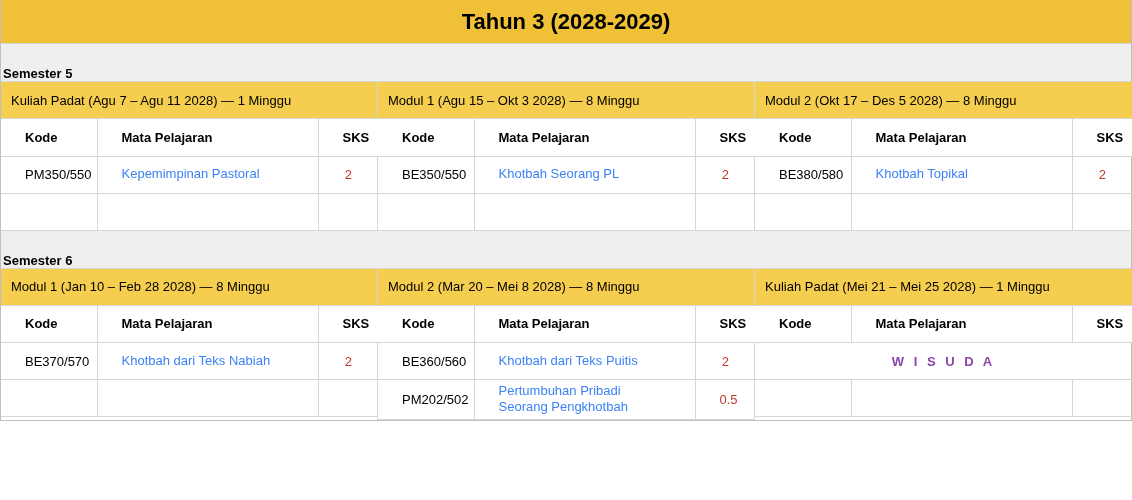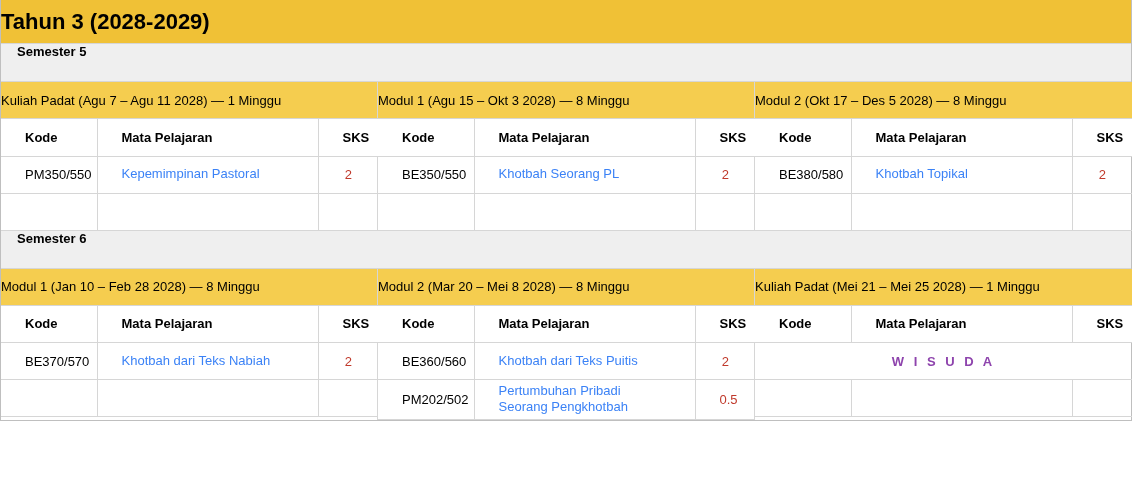--- a/index.html
+++ b/index.html
@@ -20,31 +20,31 @@
     width: 1132px;
     border-left: 1px solid #bfbfbf;
     border-right: 1px solid #bfbfbf;
     border-bottom: 1px solid #bfbfbf;
   }
   .title-bar {
     background: #f0c136;
     height: 44px;
     display: flex;
     align-items: center;
-    justify-content: flex-start;
+    justify-content: center;
     font-weight: bold;
     font-size: 22px;
     border-bottom: 1px solid #d6d6d6;
   }
   .semester-bar {
     background: #efefef;
     height: 38px;
     display: flex;
-    align-items: flex-start;
-    padding-left: 16px;
+    align-items: flex-end;
+    padding-left: 2px;
     font-weight: bold;
     font-size: 13px;
     border-bottom: 1px solid #d6d6d6;
   }
   .block-row {
     display: flex;
     width: 100%;
   }
   .block {
     width: 377px;
@@ -52,21 +52,21 @@
   }
   .block:last-child {
     width: 378px;
     border-right: none;
   }
   .block-header {
     background: #f5cd4f;
     height: 37px;
     display: flex;
     align-items: center;
-    padding-left: 0;
+    padding-left: 10px;
     font-size: 13px;
     border-bottom: 1px solid #d6d6d6;
   }
   table.course-table {
     width: 100%;
     border-collapse: collapse;
     table-layout: fixed;
   }
   table.course-table th,
   table.course-table td {

